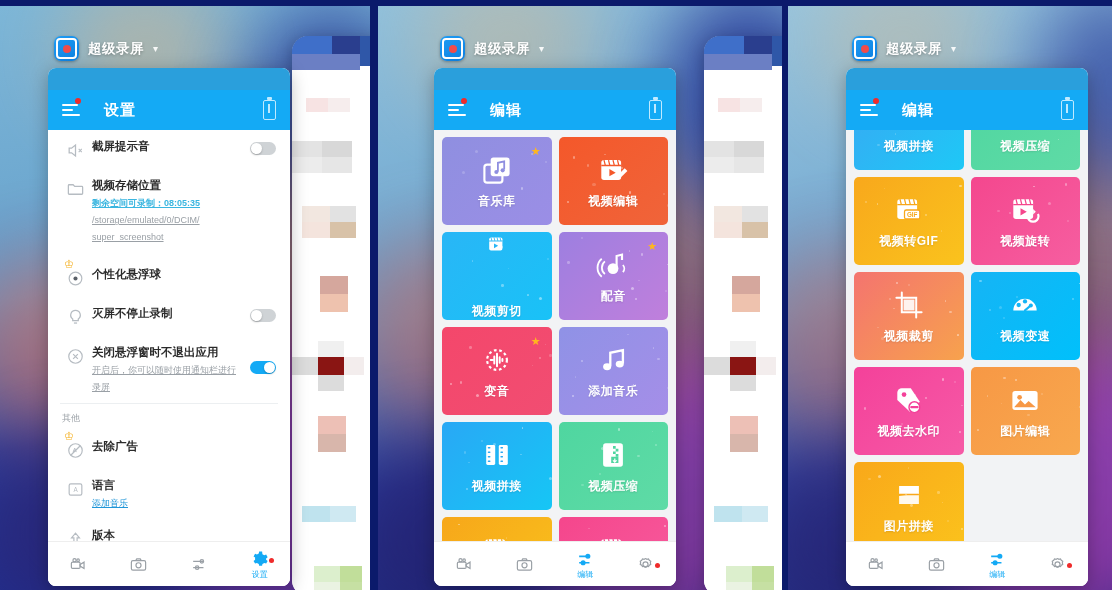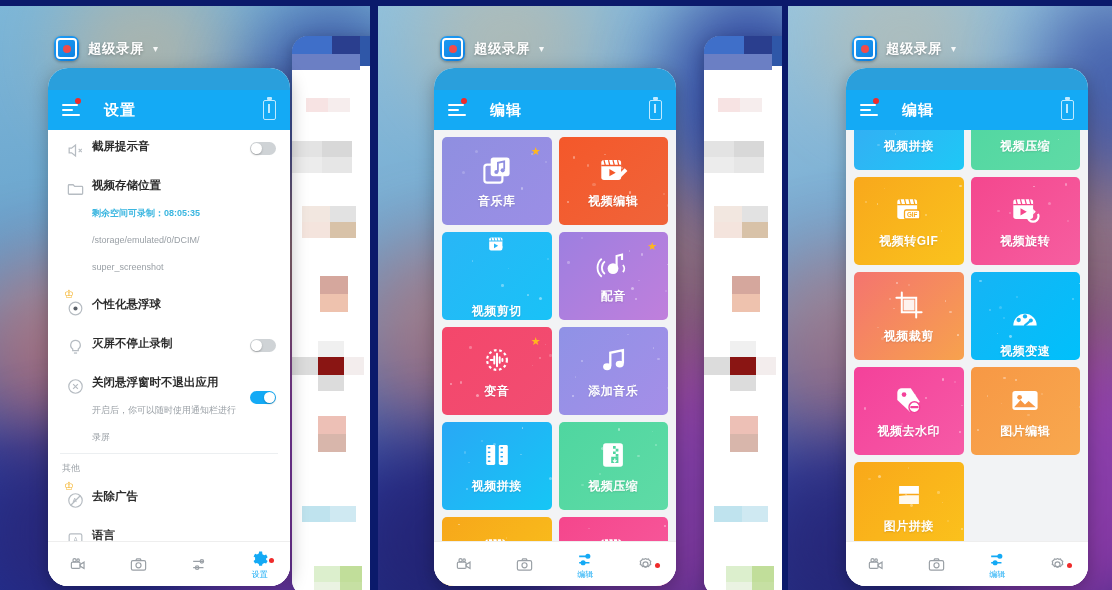--- a/index.html
+++ b/index.html
@@ -15,21 +15,21 @@
   #panel-1{left:0;width:370px;}
   #panel-2{left:378px;width:404px;}
   #panel-3{left:788px;width:324px;}
 
   
   .wall{position:absolute;inset:0;overflow:hidden;}
   .wall .b{position:absolute;border-radius:50%;filter:blur(38px);}
 
   
   .phone{
-    position:absolute;background:#ffffff;border-radius:20px;
+    position:absolute;background:#ffffff;border-radius:8px;
     box-shadow:0 4px 18px rgba(0,0,0,.28);overflow:hidden;
   }
   .phone-top-strip{height:22px;background:#2a9fdc;}
   .appbar{
     height:40px;background:#14aaf5;display:flex;align-items:center;
     padding:0 14px;position:relative;
   }
   .hamb{width:18px;position:relative;cursor:default;}
   .hamb i{display:block;height:2px;background:#fff;border-radius:2px;margin:3px 0;}
   .hamb i:nth-child(1){width:16px;}
@@ -40,21 +40,21 @@
   .batt{position:absolute;right:14px;top:10px;width:11px;height:18px;border:1.6px solid #bfeaff;border-radius:2px;}
   .batt:before{content:"";position:absolute;top:-4px;left:2.5px;width:5px;height:2.5px;background:#bfeaff;border-radius:1px;}
   .batt:after{content:"";position:absolute;top:3px;left:4px;width:1.6px;height:9px;background:#bfeaff;}
 
   
   .settings{background:#fff;height:100%;}
   .srow{display:flex;align-items:flex-start;padding:9px 14px 9px 10px;position:relative;}
   .srow .ic{width:34px;min-width:34px;display:flex;justify-content:center;padding-top:2px;position:relative;}
   .srow .body{flex:1;padding-right:6px;}
   .srow .lab{font-size:11.5px;color:#2b2b2b;font-weight:bold;line-height:15px;}
-  .srow .sub{font-size:9px;color:#9aa0a6;line-height:13px;margin-top:14px;}
+  .srow .sub{font-size:9px;color:#9aa0a6;line-height:13px;margin-top:4px;text-decoration:underline;}
   .srow .sub.blue{color:#2196d8;}
   .srow .sub.teal{color:#3ab6e0;font-weight:bold;}
   .crown{position:absolute;top:-8px;left:6px;font-size:11px;color:#f4b125;line-height:1;}
   .toggle{width:26px;height:13px;border-radius:8px;background:#cfd3d6;position:relative;flex:0 0 auto;margin-top:3px;}
   .toggle b{position:absolute;top:1px;left:1px;width:11px;height:11px;border-radius:50%;background:#fff;box-shadow:0 1px 2px rgba(0,0,0,.25);}
   .toggle.on{background:#14aaf5;}
   .toggle.on b{left:14px;}
   .grouphdr{font-size:9px;color:#9aa0a6;padding:8px 14px 2px 14px;}
   .hr{height:1px;background:#eceff1;margin:0 12px;}
 
@@ -717,21 +717,21 @@
               <span class="sparkle" style="left:87%;top:44%;width:2.5px;height:2.5px;opacity:0.6499999999999999"></span>
               <span class="sparkle" style="left:38%;top:11%;width:2.7px;height:2.7px;opacity:0.7999999999999999"></span>
               <span class="sparkle" style="left:49%;top:14%;width:1.9px;height:1.9px;opacity:0.35"></span>
               <svg class="tico" viewBox="0 0 40 40" fill="none">
                 <path d="M12 6v22h22" stroke="#fff" stroke-width="2.2" stroke-linecap="round"></path>
                 <path d="M6 12h22v22" stroke="#fff" stroke-width="2.2" stroke-linecap="round"></path>
                 <rect x="14" y="14" width="12" height="12" fill="#fff" opacity=".9"></rect>
               </svg>
               <span class="tlab">视频裁剪</span>
             </div>
-            <div class="tile" style="background: linear-gradient(135deg, rgb(22, 180, 245), rgb(0, 192, 251)); justify-content: flex-end;">
+            <div class="tile" style="background: linear-gradient(135deg, rgb(22, 180, 245), rgb(0, 192, 251));">
               <span class="sparkle" style="left:42%;top:27%;width:2.0px;height:2.0px;opacity:0.35"></span>
               <span class="sparkle" style="left:93%;top:30%;width:1.3px;height:1.3px;opacity:0.5"></span>
               <span class="sparkle" style="left:24%;top:69%;width:1.5px;height:1.5px;opacity:0.6499999999999999"></span>
               <span class="sparkle" style="left:35%;top:72%;width:2.8px;height:2.8px;opacity:0.7999999999999999"></span>
               <span class="sparkle" style="left:26%;top:39%;width:3.0px;height:3.0px;opacity:0.35"></span>
               <span class="sparkle" style="left:17%;top:42%;width:2.3px;height:2.3px;opacity:0.5"></span>
               <span class="sparkle" style="left:8%;top:9%;width:2.5px;height:2.5px;opacity:0.6499999999999999"></span>
               <span class="sparkle" style="left:99%;top:12%;width:1.8px;height:1.8px;opacity:0.7999999999999999"></span>
               <span class="sparkle" style="left:30%;top:51%;width:2.0px;height:2.0px;opacity:0.35"></span>
               <svg class="tico" viewBox="0 0 40 40" fill="none">

